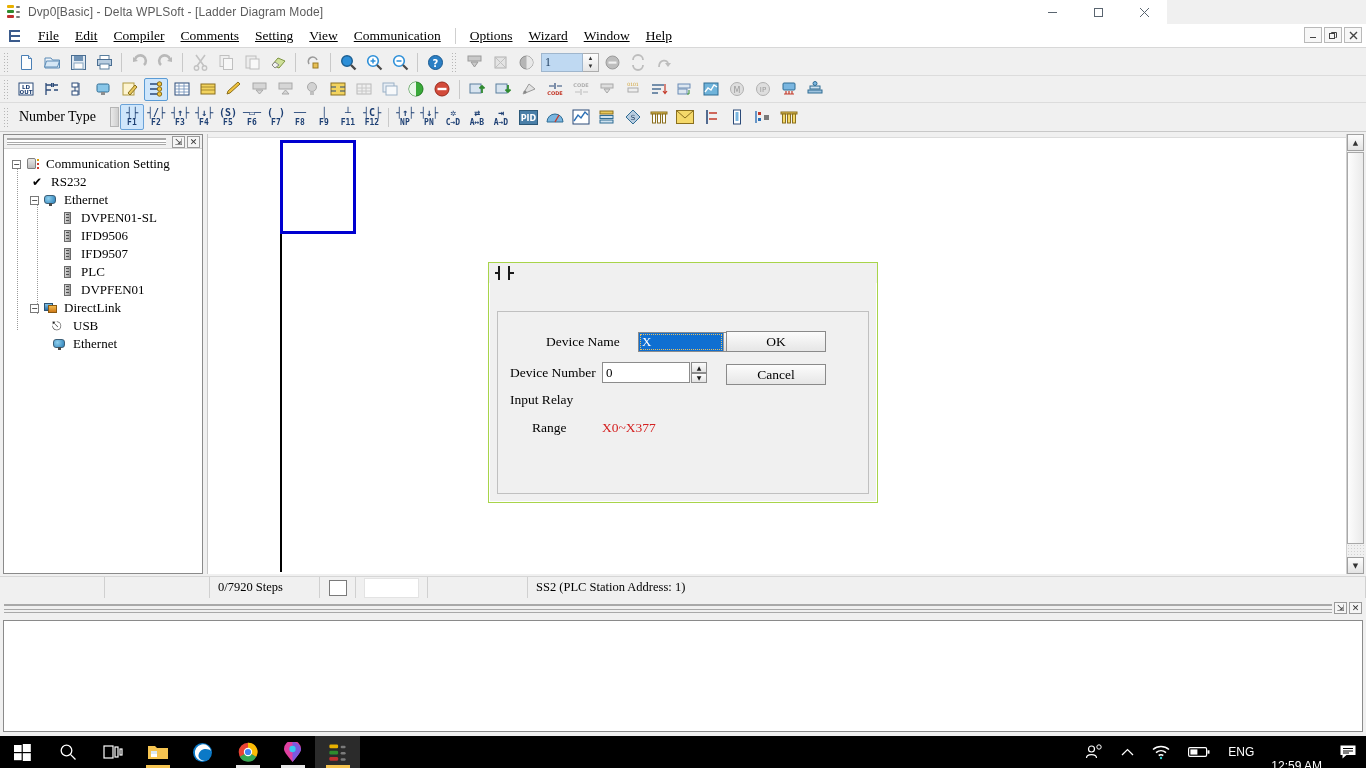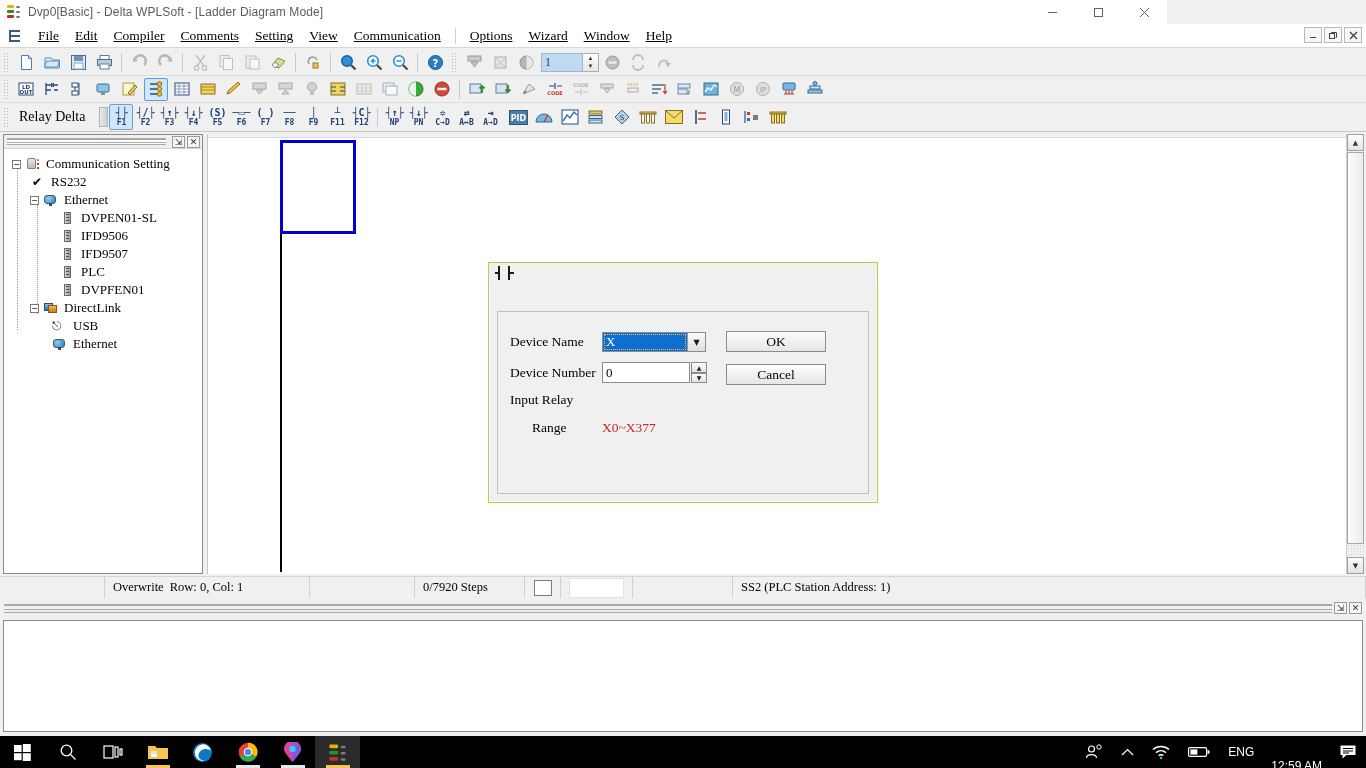--- a/index.html
+++ b/index.html
@@ -742,21 +742,21 @@
       <svg width="18" height="18" viewBox="0 0 18 18">
           <rect x="2" y="10" width="14" height="3" fill="#9fc3de" stroke="#2f6c94"></rect>
           <rect x="4" y="6" width="10" height="3" fill="#cfe2ef" stroke="#2f6c94"></rect>
           <circle cx="9" cy="3.5" r="2" fill="#7ab6e0" stroke="#2f6c94"></circle>
         </svg>
     </div>
   </div>
 
   <div class="toolbar" id="tb3">
     <div class="grip"></div>
-    <div class="relaylabel">Relay Delta</div>
+    <div class="relaylabel">Number Type</div>
     <div class="relaydrop"></div>
 
     <div class="fbtn on">
       <div class="fsym">┤├</div>
       <div class="flbl">F1</div>
     </div>
     <div class="fbtn">
       <div class="fsym">┤/├</div>
       <div class="flbl">F2</div>
     </div>
@@ -1027,25 +1027,20 @@
     <div class="vscroll">
       <div class="sbtn">▲</div>
       <div class="sthumb"></div>
       <div class="strack-dots"></div>
       <div class="sbtn sbottom">▼</div>
     </div>
   </div>
 
   <div class="statusbar">
     <div class="sbcell" style="width:105px; border-right:1px solid #d0d0d0;"></div>
-    <div class="sbcell" style="width:205px;">
-      <span>Overwrite</span>
-      <span style="width:6px;display:inline-block;"></span>
-      <span>Row: 0, Col: 1</span>
-    </div>
     <div class="sbcell" style="width:105px;"></div>
     <div class="sbcell" style="width:110px;">
       <span>0/7920 Steps</span>
     </div>
     <div class="sbcell" style="width:36px;justify-content:center;">
       <div class="sbbox"></div>
     </div>
     <div class="sbcell" style="width:72px;">
       <div class="sbwhite"></div>
     </div>
@@ -1175,21 +1170,21 @@
         <div class="lv"></div>
           <div class="rv"></div>
           <div class="lh"></div>
           <div class="rh"></div>
       </div>
     </div>
 
     <div class="dlg-body">
 
       <div class="dlg-row" style="left:12px; top:20px;">
-        <div class="dlg-lbl" style="width:92px;">Device Name</div>
+        <div class="dlg-lbl" style="width:92px;margin-left:36px;">Device Name</div>
         <div class="combo">
           <div class="sel">X</div>
           <div class="arr">▼</div>
         </div>
       </div>
 
       <div class="dlg-row" style="left:228px; top:19px;">
         <div class="btn">OK</div>
       </div>
 

